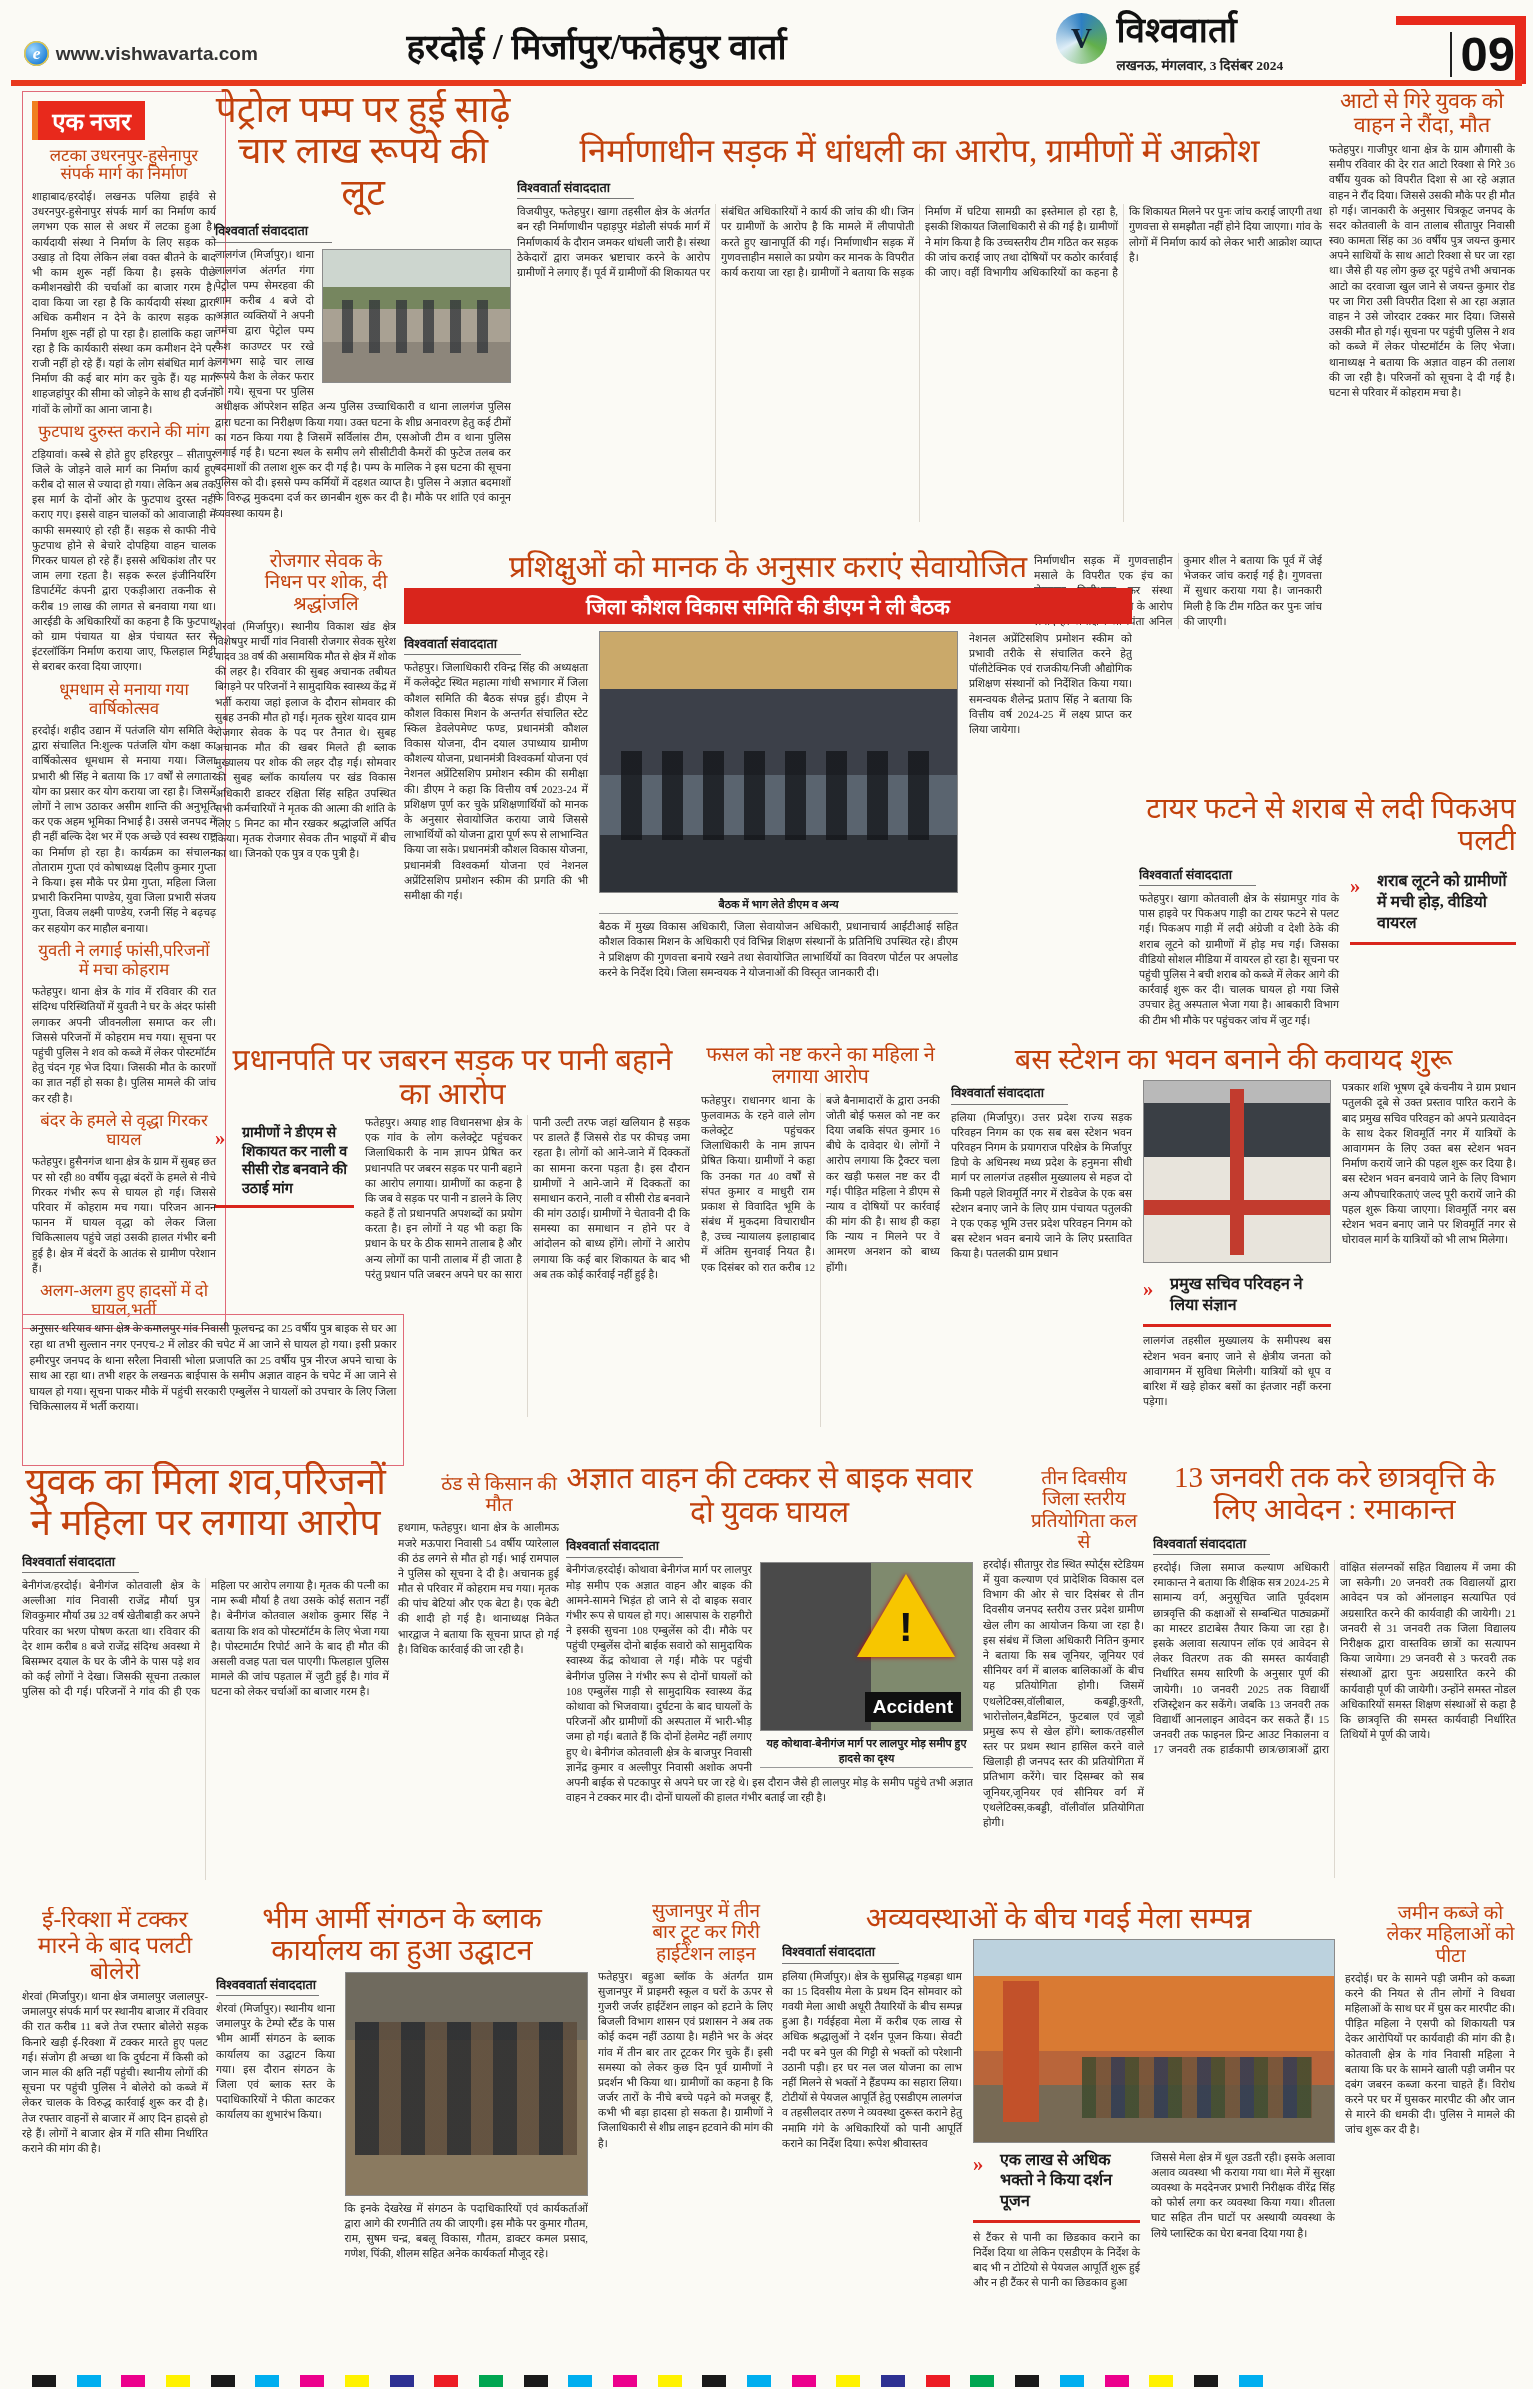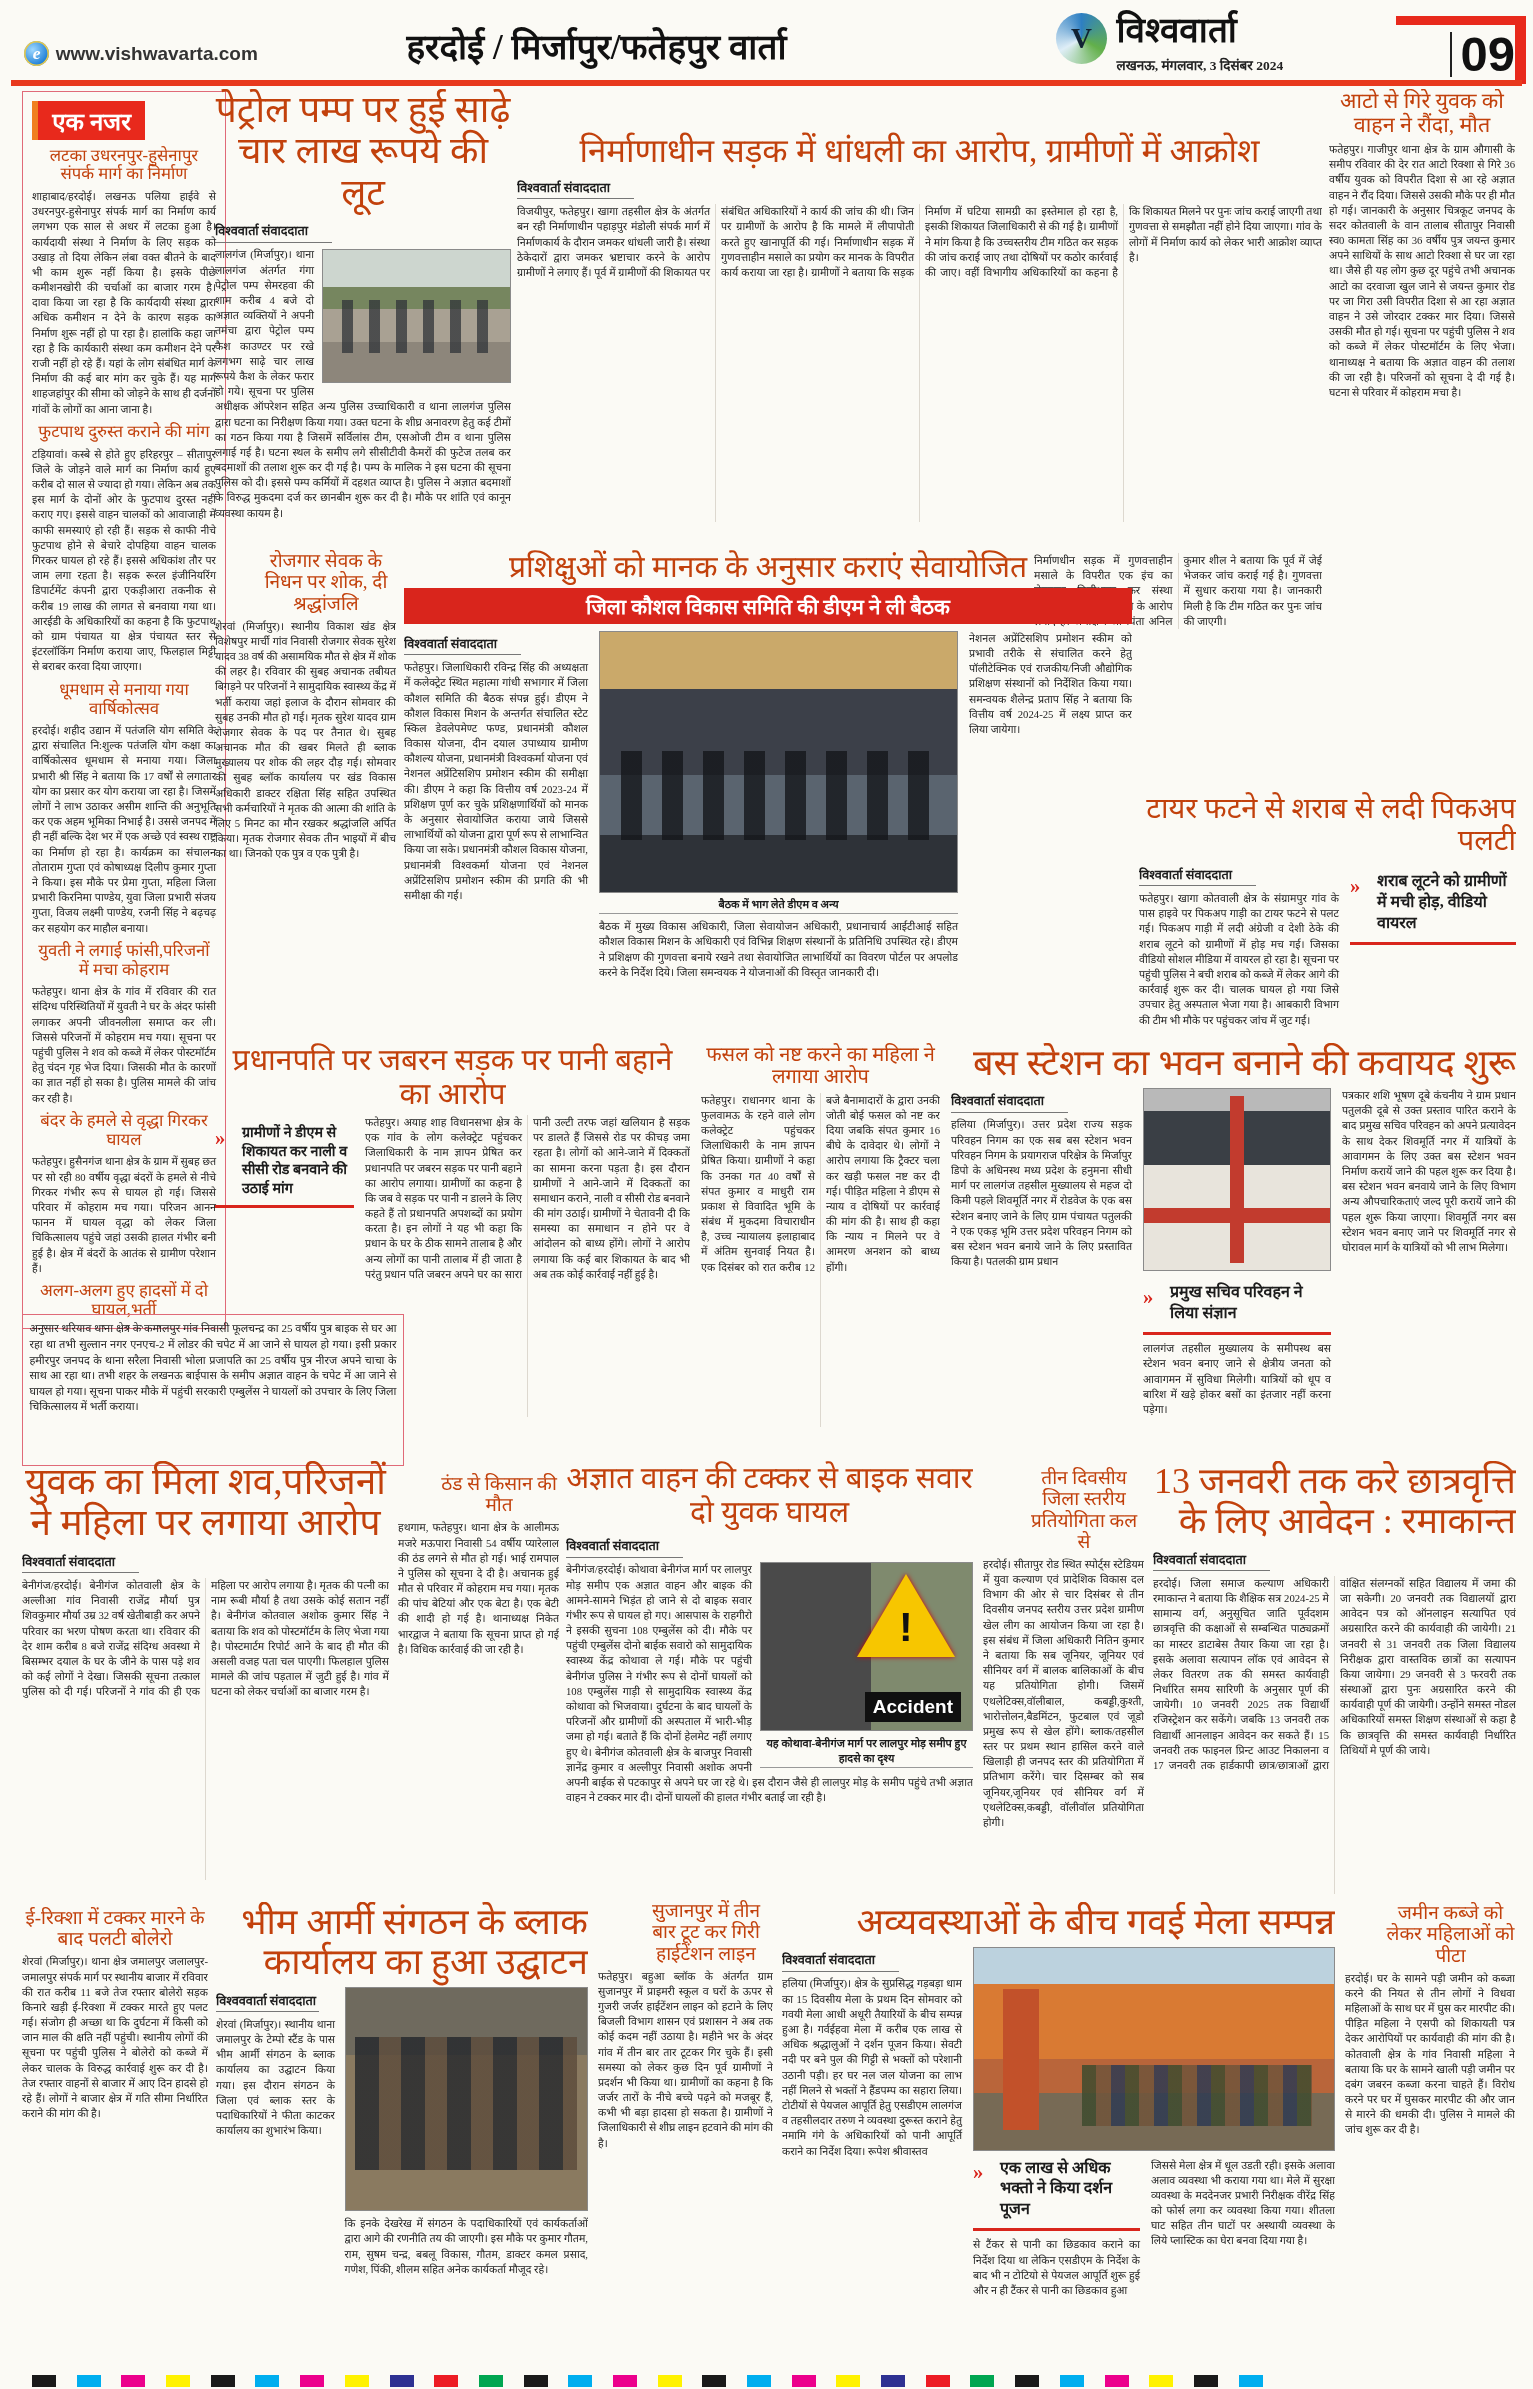--- a/index.html
+++ b/index.html
@@ -16,22 +16,22 @@
         display:flex;align-items:center;justify-content:center;font:900 29px "Liberation Serif",serif;color:#123;}
   .mastname{font:900 35px "Liberation Serif",serif;color:#111;line-height:1;}
   .mastdate{font:700 13.5px "Liberation Serif",serif;color:#222;margin-top:8px;}
   .pagenum{position:absolute;left:1396px;top:16px;width:119px;height:59px;border-top:9.5px solid #e8291c;border-right:11px solid #e8291c;
            display:flex;align-items:center;justify-content:flex-end;}
   .pagenum span{font:700 49px "Liberation Sans",sans-serif;color:#111;border-left:2.4px solid #222;padding-left:8px;line-height:.9;}
   .redrule{position:absolute;left:11px;top:80px;width:1511px;height:5.6px;background:#e8391d;}
   
   .art{position:absolute;overflow:hidden;}
   .hl{font-weight:400;color:#c2410c;text-align:center;line-height:1.12;margin:0 0 4.8px 0;}
-  .f46{font-size:37px;} .f42{font-size:33px;margin-top:44px;} .f40{font-size:36px;text-align:right;} .f38{font-size:30px;} .f36{font-size:29px;text-align:right;}
-  .f27{font-size:21.5px;} .f25{font-size:20px;} .f24{font-size:19px;margin-left:41px;} .f23{font-size:19px;}
+  .f46{font-size:37px;} .f42{font-size:33px;margin-top:44px;} .f40{font-size:29px;} .f38{font-size:30px;} .f36{font-size:29px;text-align:right;}
+  .f27{font-size:21.5px;} .f25{font-size:20px;} .f24{font-size:19px;margin-left:41px;} .f23{font-size:23px;}
   .byline{font:700 12.7px "Liberation Serif",serif;border-bottom:1.6px solid #777;display:inline-block;padding:1.6px 24px 2.4px 0;margin:1.6px 0 4.8px 0;}
   .bt{font-size:10.7px;line-height:1.42;text-align:justify;word-break:break-word;}
   .cols2{column-count:2;column-gap:11px;column-rule:0.8px solid #ddd8cf;}
   .cols4{column-count:4;column-gap:11px;column-rule:0.8px solid #ddd8cf;}
   .banner{background:#d9251c;color:#fff;font:700 20.7px "Liberation Serif",serif;text-align:center;padding:4px 3.2px;margin:3.2px 0 6.4px 0;}
   .quote{font:700 16px "Liberation Serif",serif;line-height:1.3;position:relative;padding-left:27px;}
   .quote .chev{position:absolute;left:0;top:1.6px;color:#d9251c;font-size:20.7px;font-weight:900;letter-spacing:-2.4px;}
   .qbar{height:3.2px;background:#d9251c;margin-top:8px;}
   .cap{font:700 11px "Liberation Serif",serif;text-align:center;margin-top:3.2px;border-bottom:0.8px solid #999;padding-bottom:2.4px;}
   .photo{border:0.8px solid #8a8a8a;box-sizing:border-box;}

